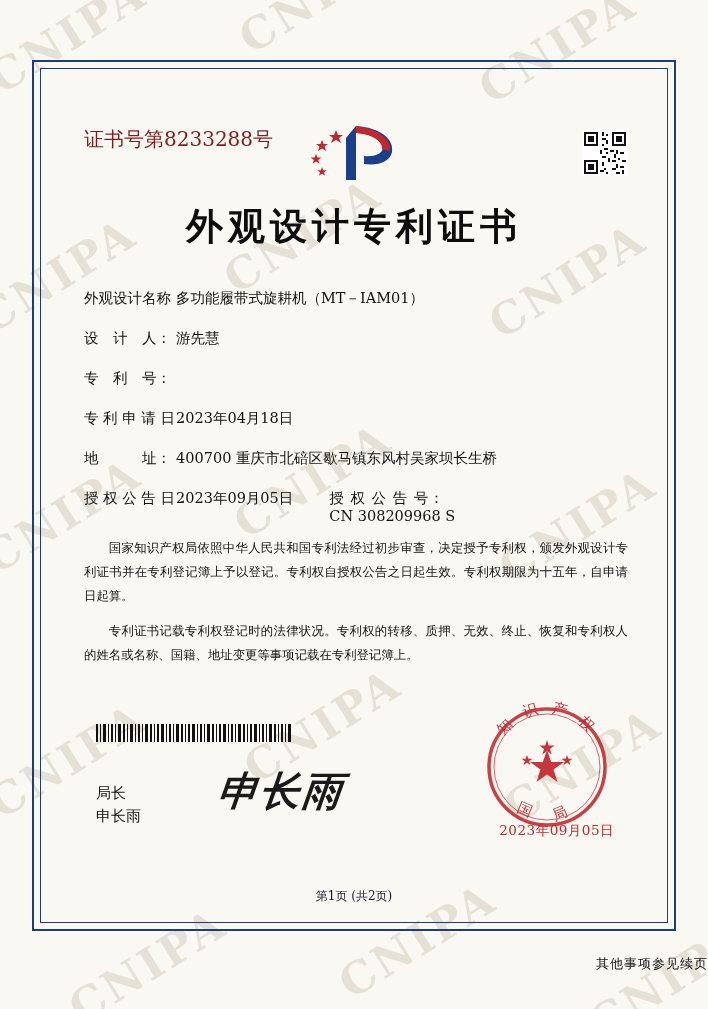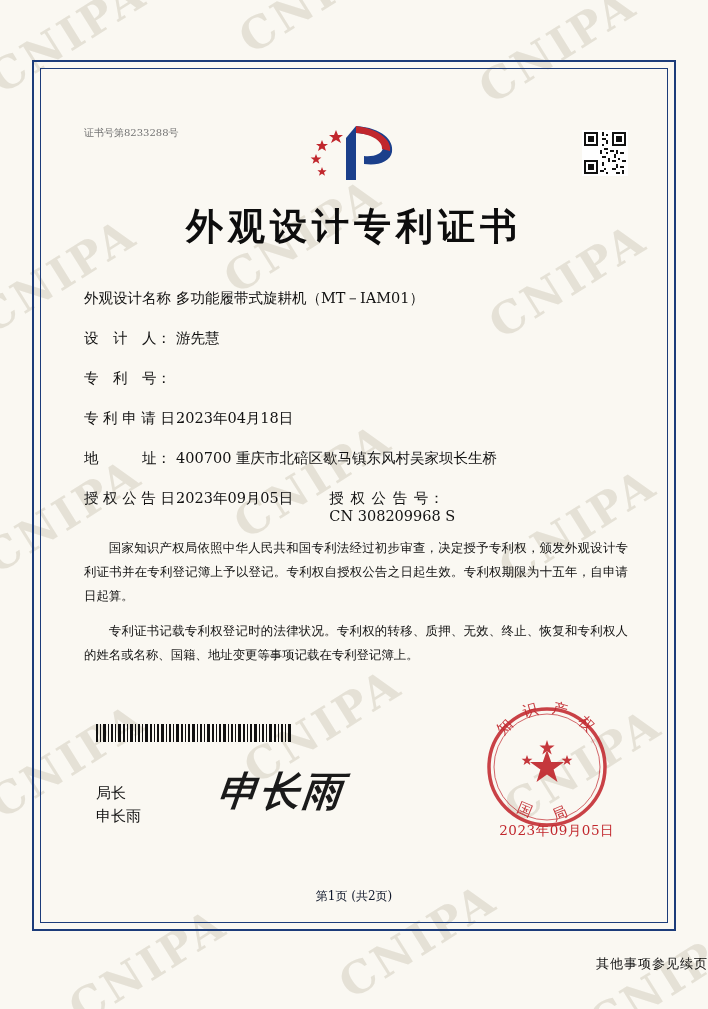--- a/index.html
+++ b/index.html
@@ -54,22 +54,22 @@
 
   
   .content {
     position: absolute;
     left: 56px; top: 84px; right: 56px; bottom: 96px;
   }
 
   .cert-no {
     position: absolute;
     left: 28px; top: 42px;
-    font-size: 10px;
-    color: #737373;
+    font-size: 20px;
+    color: #7f1d1d;
     font-family: "DejaVu Serif", "Liberation Serif", serif;
   }
 
   
   .logo {
     position: absolute;
     left: 50%; top: 32px;
     transform: translateX(-50%);
     width: 120px; height: 70px;
   }

